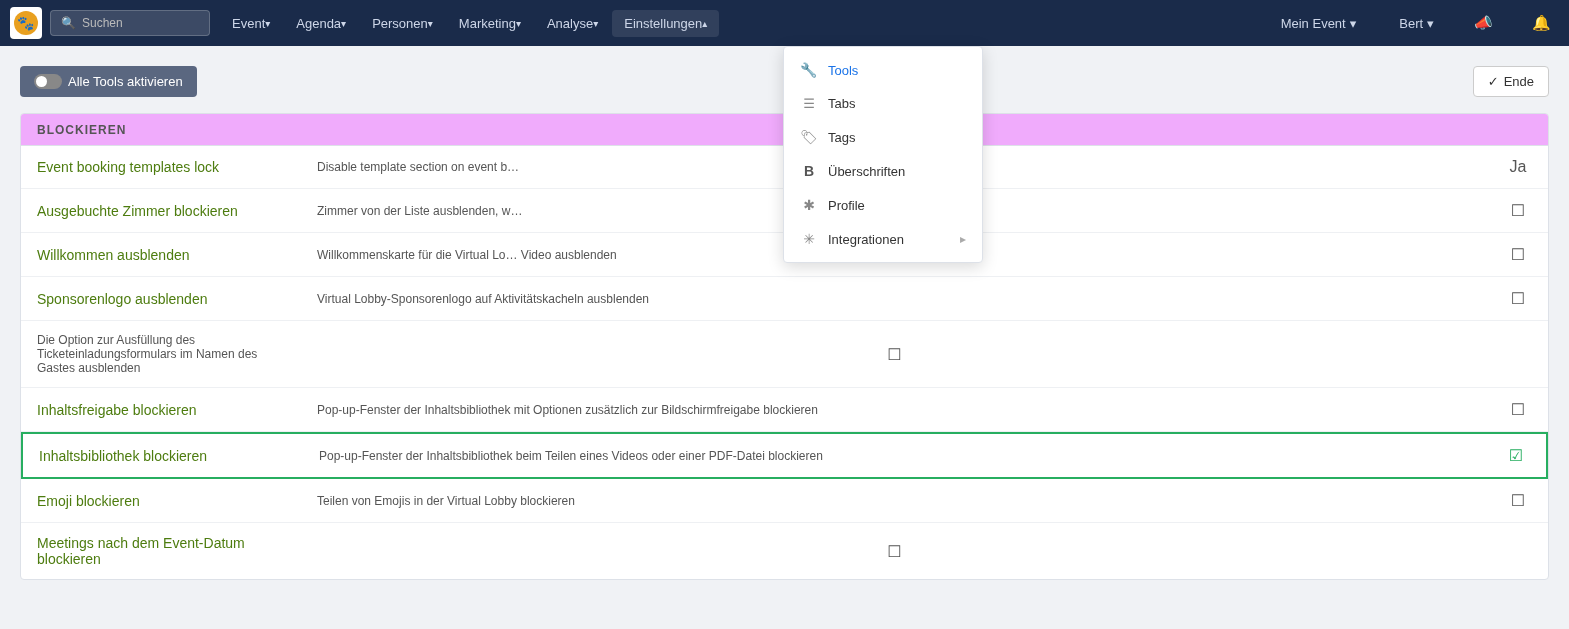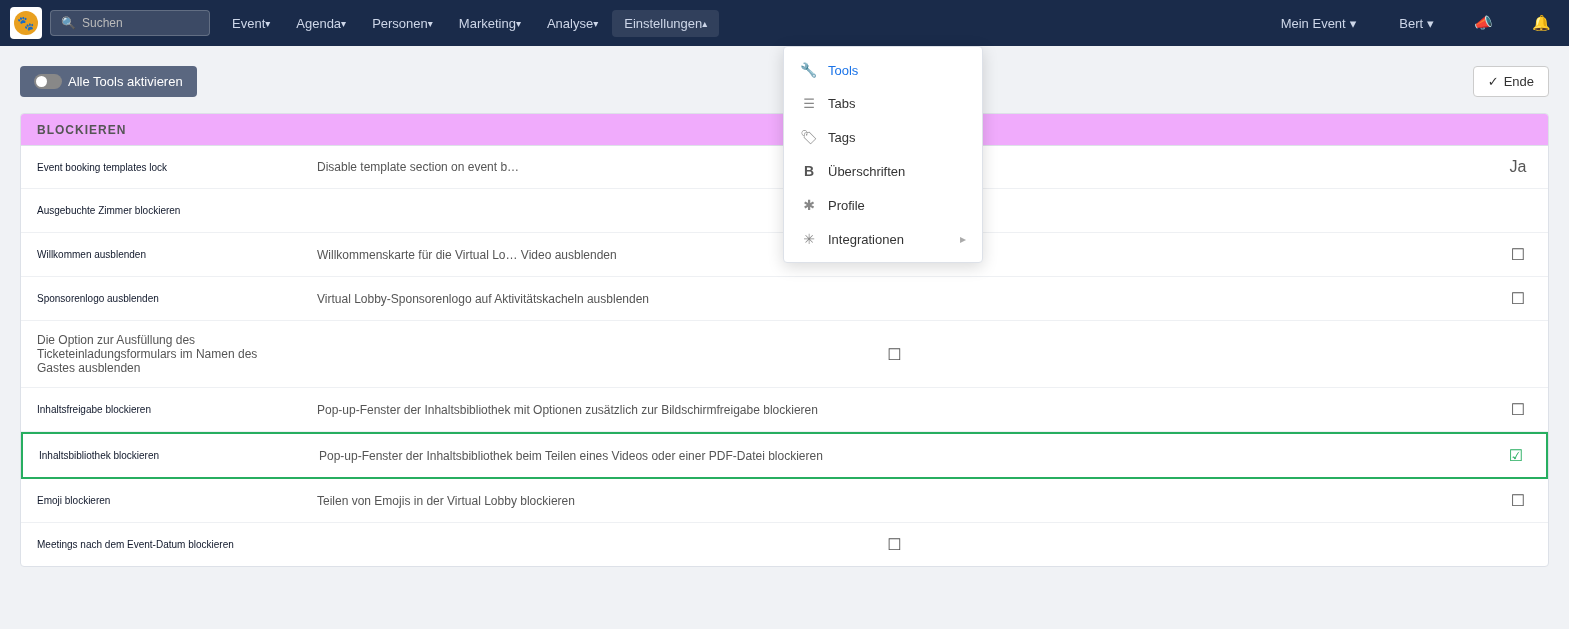--- a/index.html
+++ b/index.html
@@ -130,22 +130,22 @@
       grid-template-columns: 280px 1fr 60px;
       align-items: center;
     }
     .table-row.highlighted {
       border: 2px solid #27ae60;
       background: white;
     }
     .table-row:last-child { border-bottom: none; }
     .table-cell {
       padding: 12px 16px;
-      color: #0f172a;
-      font-size: 10px;
+      color: #4d7c0f;
+      font-size: 14px;
     }
     .table-cell.desc {
       color: #555;
       font-size: 12px;
     }
     .table-cell.check {
       text-align: center;
       font-size: 16px;
       color: #555;
     }
@@ -272,20 +272,21 @@
     <div class="table-row">
       <div class="table-cell">Event booking templates lock</div>
       <div class="table-cell desc">Disable template section on event b…</div>
       <div class="table-cell check">
         <span class="ja-text">Ja</span>
       </div>
     </div>
 
     <div class="table-row">
       <div class="table-cell">Ausgebuchte Zimmer blockieren</div>
+      <div class="table-cell desc">Zimmer von der Liste ausblenden, w…</div>
       <div class="table-cell check">
         <span>☐</span>
       </div>
     </div>
 
     <div class="table-row">
       <div class="table-cell">Willkommen ausblenden</div>
       <div class="table-cell desc">Willkommenskarte für die Virtual Lo… Video ausblenden</div>
       <div class="table-cell check">
         <span>☐</span>

